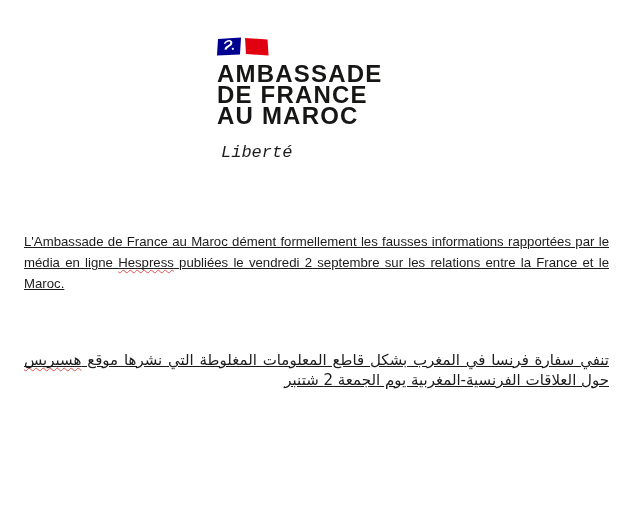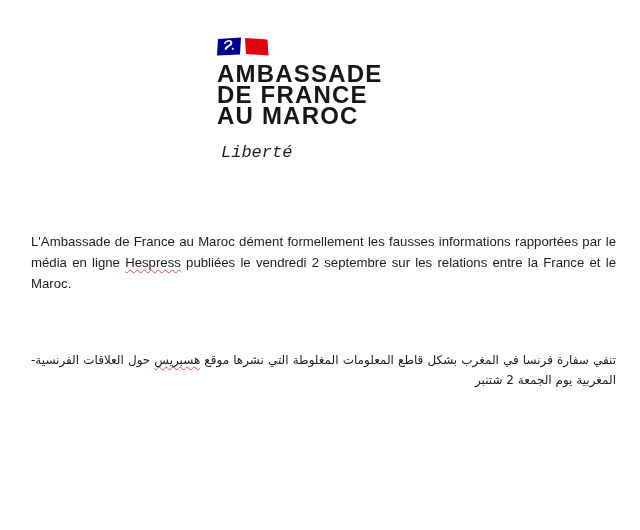--- a/index.html
+++ b/index.html
@@ -45,34 +45,35 @@
     font-family: Liberation Mono, monospace;
     font-style: italic;
     font-size: 17px;
     line-height: 11.5px;
     color: #1d1d1b;
   }
 
   
   .para {
     position: absolute;
-    left: 31px;
+    left: 24px;
     width: 585px;
     text-align: justify;
+    text-decoration: underline;
   }
   .para-fr {
     font-family: "Liberation Sans", sans-serif;
     font-size: 13.2px;
     line-height: 21px;
     color: #1c1c1c;
   }
   .para-ar {
     direction: rtl;
     font-family: "DejaVu Sans", sans-serif;
-    font-size: 12px;
+    font-size: 15px;
     line-height: 20px;
     color: #1c1c1c;
   }
   #fr-para-1 { top: 231px; }
   #fr-para-2 { top: 280px; }
   #ar-para-1 { top: 350px; }
   #ar-para-2 { top: 400px; }
 
   .squiggle {
     text-decoration-line: underline;

